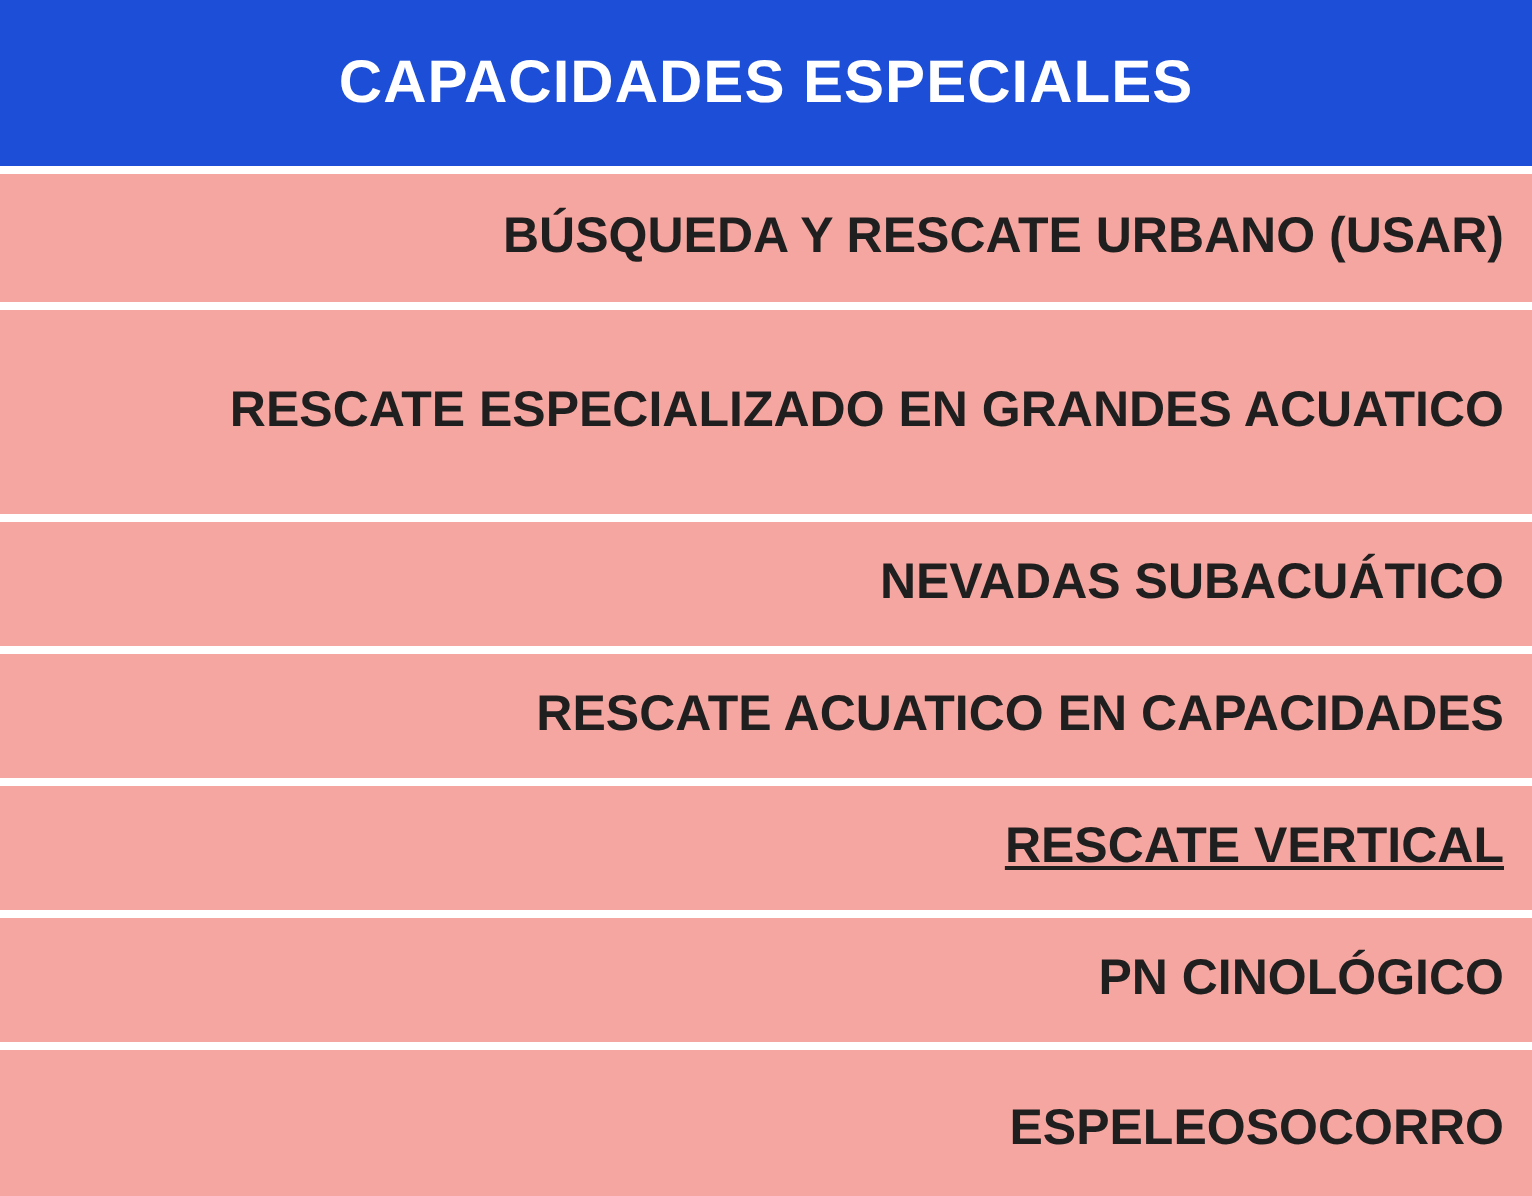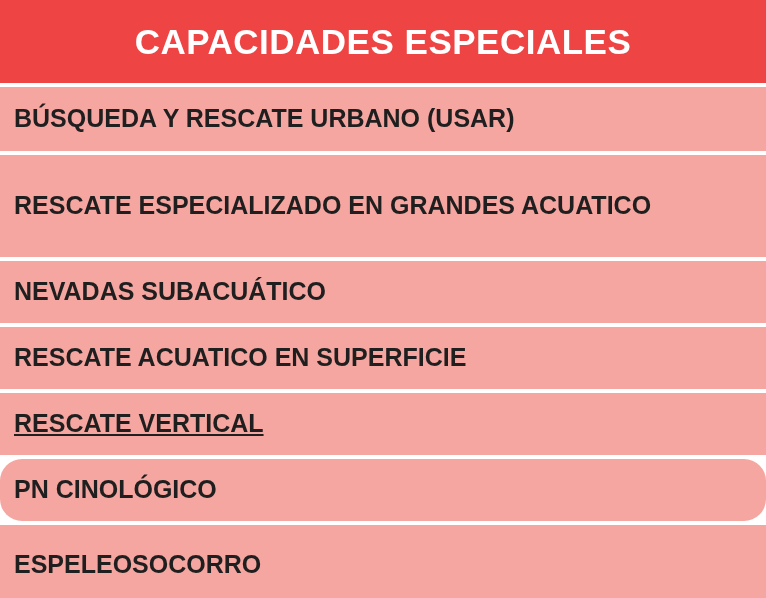--- a/index.html
+++ b/index.html
@@ -13,23 +13,23 @@
     font-family: "Liberation Sans", sans-serif;
   }
   .table-wrap {
     width: 766px;
     height: 598px;
     display: flex;
     flex-direction: column;
     box-sizing: border-box;
   }
   .header-row {
-    background: #ef4444;
+    background: #1d4ed8;
     color: #ffffff;
-    font-size: 35px;
+    font-size: 30px;
     font-weight: bold;
     letter-spacing: 0.5px;
     display: flex;
     align-items: center;
     justify-content: center;
     text-align: center;
     height: 83px;
     flex: 0 0 83px;
     box-sizing: border-box;
     padding: 0 12px;
@@ -39,32 +39,32 @@
     flex: 0 0 4px;
     background: #ffffff;
   }
   .row {
     background: #f5a6a0;
     color: #1f1f1f;
     font-size: 25px;
     font-weight: bold;
     display: flex;
     align-items: center;
-    justify-content: flex-start;
+    justify-content: flex-end;
     text-align: center;
     box-sizing: border-box;
     padding: 12px 14px;
     line-height: 1.18;
   }
   .row-1 { flex: 0 0 64px; }
   .row-2 { flex: 0 0 102px; }
   .row-3 { flex: 0 0 62px; }
   .row-4 { flex: 0 0 62px; }
   .row-5 { flex: 0 0 62px; text-decoration: underline; }
-  .row-6 { flex: 0 0 62px; border-radius: 22px; }
+  .row-6 { flex: 0 0 62px; }
   .row-7 { flex: 0 0 79px; }
   .row span {
     display: block;
   }
 </style>
 </head>
 <body>
 
 <div class="table-wrap">
 
@@ -86,21 +86,21 @@
 
   <div class="gap"></div>
 
   <div class="row row-3">
     <span>NEVADAS SUBACUÁTICO</span>
   </div>
 
   <div class="gap"></div>
 
   <div class="row row-4">
-    <span>RESCATE ACUATICO  EN SUPERFICIE</span>
+    <span>RESCATE ACUATICO  EN CAPACIDADES</span>
   </div>
 
   <div class="gap"></div>
 
   <div class="row row-5">
     <span>RESCATE VERTICAL</span>
   </div>
 
   <div class="gap"></div>
 

